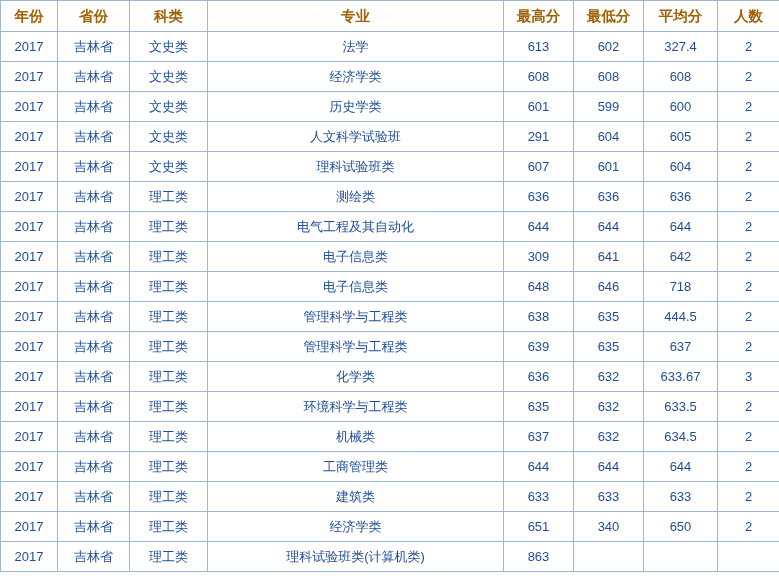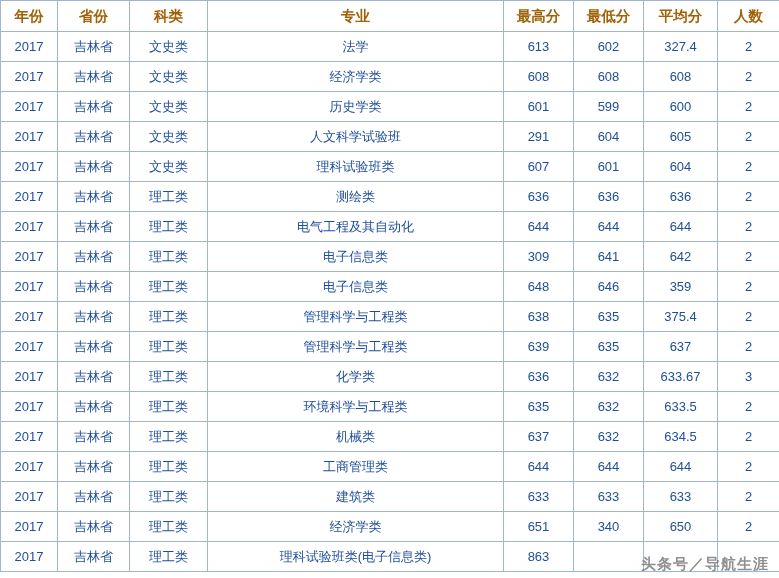--- a/index.html
+++ b/index.html
@@ -178,31 +178,31 @@
         <td>642</td>
         <td>2</td>
       </tr>
       <tr>
         <td>2017</td>
         <td>吉林省</td>
         <td>理工类</td>
         <td class="major-cell">电子信息类</td>
         <td>648</td>
         <td>646</td>
-        <td>359</td>
+        <td>718</td>
         <td>2</td>
       </tr>
       <tr>
         <td>2017</td>
         <td>吉林省</td>
         <td>理工类</td>
         <td class="major-cell">管理科学与工程类</td>
         <td>638</td>
         <td>635</td>
-        <td>375.4</td>
+        <td>444.5</td>
         <td>2</td>
       </tr>
       <tr>
         <td>2017</td>
         <td>吉林省</td>
         <td>理工类</td>
         <td class="major-cell">管理科学与工程类</td>
         <td>639</td>
         <td>635</td>
         <td>637</td>
@@ -265,22 +265,21 @@
         <td class="major-cell">经济学类</td>
         <td>651</td>
         <td>340</td>
         <td>650</td>
         <td>2</td>
       </tr>
       <tr>
         <td>2017</td>
         <td>吉林省</td>
         <td>理工类</td>
-        <td class="major-cell">理科试验班类(电子信息类)</td>
+        <td class="major-cell">理科试验班类(计算机类)</td>
         <td>863</td>
         <td></td>
         <td></td>
         <td></td>
       </tr>
     </tbody>
   </table>
-  <div class="watermark">头条号／导航生涯</div>
 </div>
 
 </body></html>

